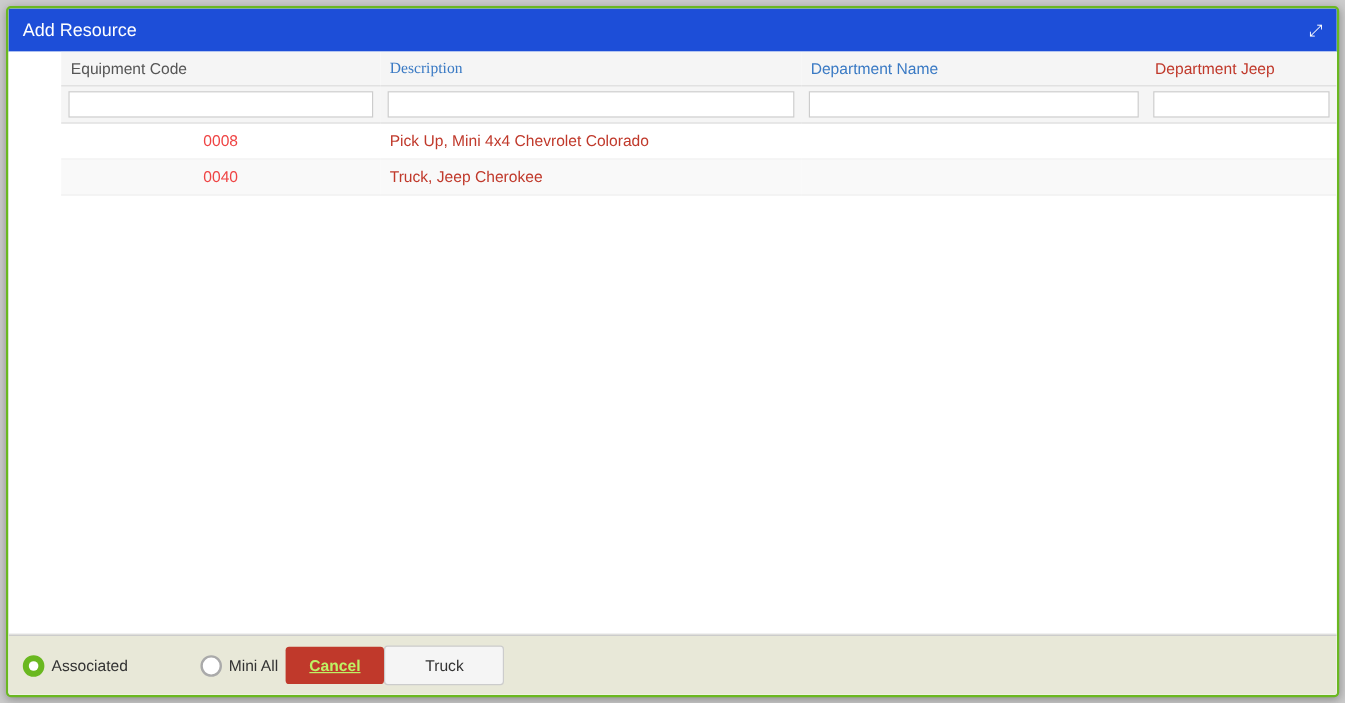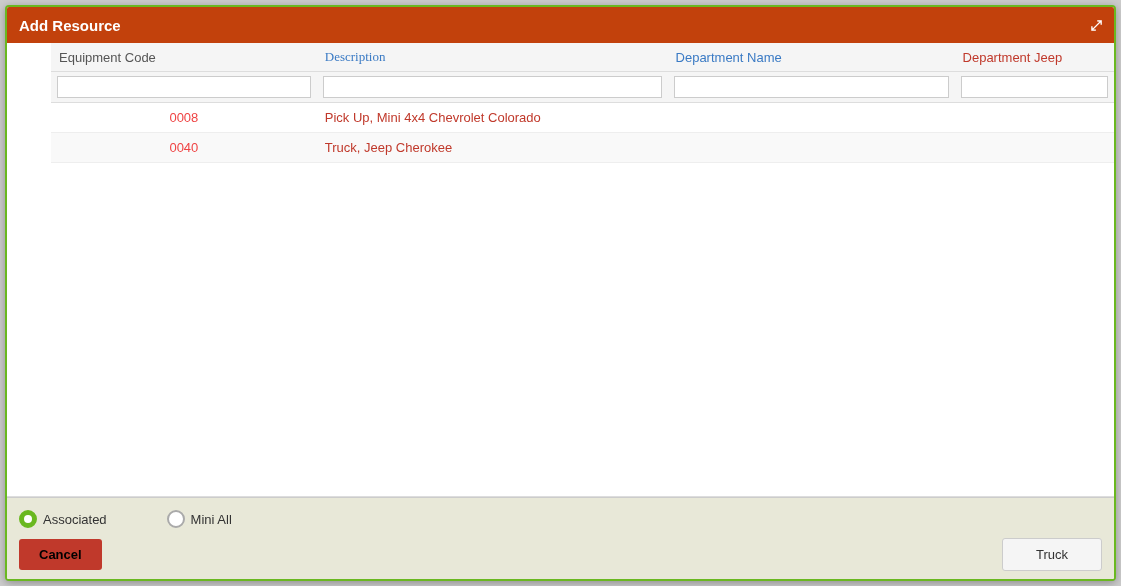--- a/index.html
+++ b/index.html
@@ -19,24 +19,24 @@
       height: 576px;
       border: 2px solid #6ab820;
       border-radius: 4px;
       background: #fff;
       display: flex;
       flex-direction: column;
       overflow: hidden;
       box-shadow: 0 2px 8px rgba(0,0,0,0.3);
     }
     .dialog-header {
-      background: #c2410c;
+      background: #1d4ed8;
       color: #fff;
       font-size: 15px;
-      font-weight: bold;
+      font-weight: normal;
       padding: 8px 12px;
       display: flex;
       align-items: center;
       justify-content: space-between;
       min-height: 36px;
     }
     .dialog-header-title {
       color: #fff;
     }
     .expand-icon {
@@ -100,21 +100,20 @@
     tbody td {
       padding: 7px 8px;
       vertical-align: middle;
     }
     tbody td:nth-child(1) { color: #ef4444; text-align: center; }
     tbody td:nth-child(2) { color: #c0392b; margin-left: 12px; }
     .dialog-footer {
       background: #e8e8d8;
       padding: 8px 12px;
       display: flex;
-      flex-direction: column;
       gap: 6px;
       border-top: 1px solid #ccc;
     }
     .footer-radios {
       display: flex;
       align-items: center;
       gap: 60px;
       padding: 4px 0;
     }
     .radio-item {
@@ -151,28 +150,29 @@
       font-size: 13px;
       color: #333;
     }
     .footer-buttons {
       display: flex;
       justify-content: space-between;
       align-items: center;
     }
     .cancel-btn {
       background: #c0392b;
-      color: #000000;
+      color: #bef264;
       border: none;
       padding: 8px 20px;
       font-size: 13px;
       font-weight: bold;
       border-radius: 3px;
       cursor: pointer;
       min-width: 80px;
+      text-decoration: underline;
     }
     .select-btn {
       background: #f5f5f5;
       color: #333;
       border: 1px solid #ccc;
       padding: 8px 20px;
       font-size: 13px;
       border-radius: 3px;
       cursor: pointer;
       min-width: 100px;

